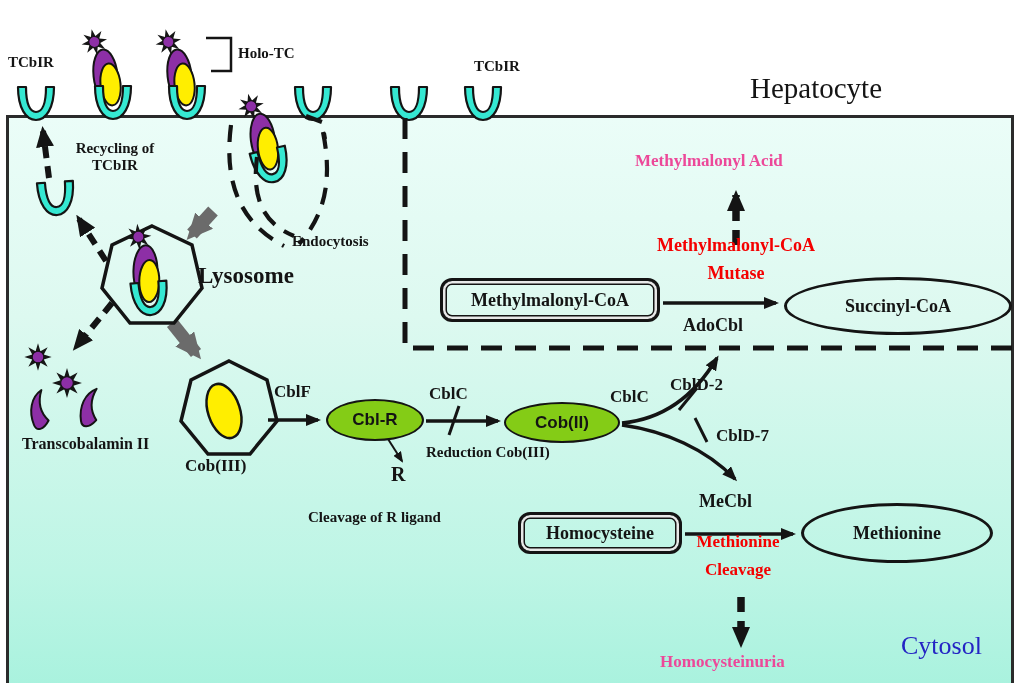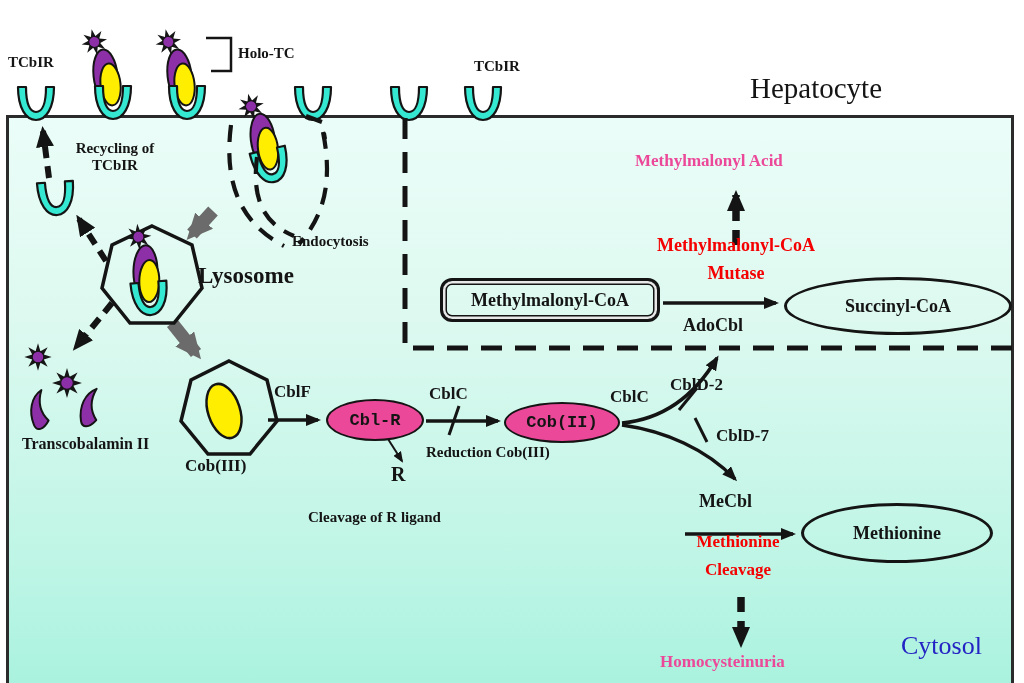--- a/index.html
+++ b/index.html
@@ -16,22 +16,22 @@
   .t20{font-size:20px}.t23{font-size:23px}
   .big{font-weight:400;font-size:29px;}
   .region{font-weight:400;font-size:26px;color:#2424c4;}
   .red{color:#f40000}.purple{color:#ec4899}
   .ctr{text-align:center;}
   .node{position:absolute;display:flex;align-items:center;justify-content:center;
         box-sizing:border-box;color:#141414;font-weight:bold;}
   .rbox{border:3.5px solid #141414;border-radius:12px;background:transparent;
         box-shadow:inset 0 0 0 2.5px rgba(255,255,255,.9), inset 0 0 0 4px #141414;}
   .oval{border:3.5px solid #141414;border-radius:50%;background:transparent;}
-  .yoval{border:2.5px solid #141414;border-radius:50%;background:#ec4899;
-         font-family:Liberation Mono, monospace;}
+  .yoval{border:2.5px solid #141414;border-radius:50%;background:#84cc16;
+         font-family:Liberation Sans, sans-serif;}
 </style>
 </head>
 <body>
 
 <div class="canvas">
 
   <div class="cell"></div>
 
   <svg class="layer" viewBox="0 0 1024 683">
     <defs>
@@ -171,20 +171,23 @@
   <div class="lbl t17 purple" style="left:635px;top:136px">Methylmalonyl Acid</div>
   <div class="lbl t19 red ctr" style="left:630px;top:220px;width:212px">Methylmalonyl-CoA</div>
   <div class="lbl t19 red ctr" style="left:630px;top:248px;width:212px">Mutase</div>
   <div class="node rbox t19" style="left:440px;top:263px;width:220px;height:44px">
     <span>Methylmalonyl-CoA</span>
   </div>
   <div class="node oval t19" style="left:784px;top:262px;width:228px;height:58px">
     <span>Succinyl-CoA</span>
   </div>
 
+  <div class="node rbox t19" style="left:518px;top:497px;width:164px;height:42px">
+    <span>Homocysteine</span>
+  </div>
   <div class="lbl t17 red ctr" style="left:677px;top:517px;width:122px">Methionine</div>
   <div class="lbl t17 red ctr" style="left:677px;top:545px;width:122px">Cleavage</div>
   <div class="node oval t19" style="left:801px;top:488px;width:192px;height:60px">
     <span>Methionine</span>
   </div>
   <div class="lbl t17 purple" style="left:660px;top:637px">Homocysteinuria</div>
   <div class="lbl region" style="left:901px;top:616px">Cytosol</div>
 
 </div>
 

